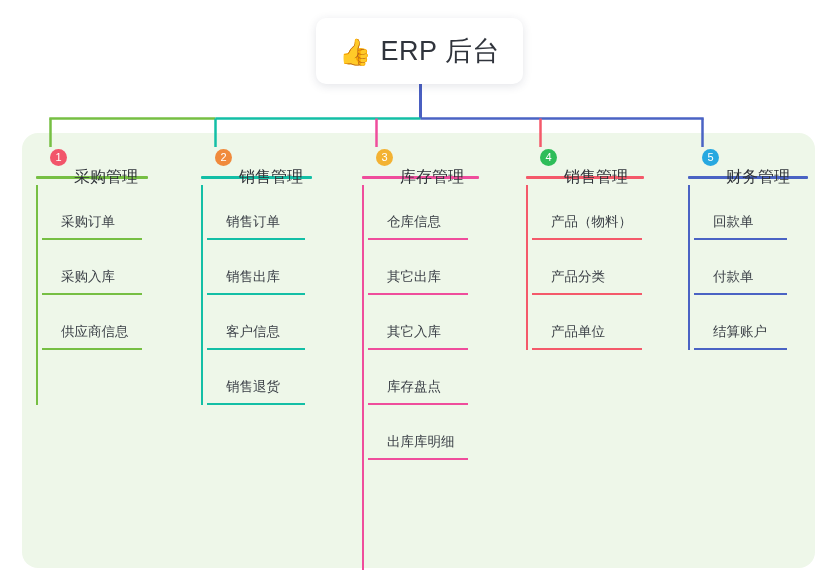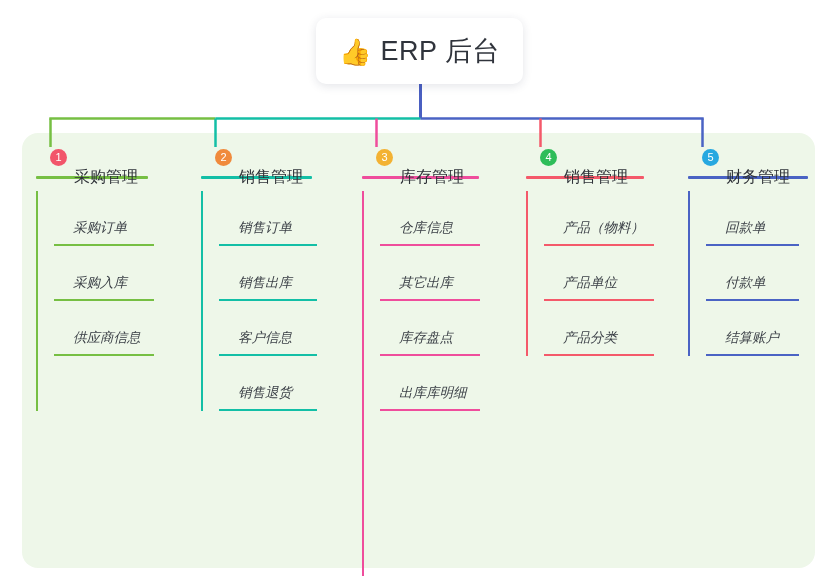--- a/index.html
+++ b/index.html
@@ -103,24 +103,23 @@
     margin-top: 40px;
   }
   .col-rule {
     height: 3px;
     margin-top: 7px;
     border-radius: 1px;
   }
 
   .leaf-list {
     position: relative;
-    margin-top: 12px;
-    padding-left: 18px;
-    box-sizing: border-box;
-    font-style: italic;
+    margin-top: 6px;
+    padding-left: 6px;
+    box-sizing: border-box;
   }
   .leaf-spine {
     position: absolute;
     left: 14px;
     top: 0;
     width: 2px;
   }
   .leaf {
     position: relative;
     height: 55px;
@@ -225,20 +224,24 @@
           <div class="leaf-spine" style="background: rgb(239, 77, 156); left: 0px; height: 385px;"></div>
           <div class="leaf">
             <span class="leaf-text">仓库信息</span>
             <div class="leaf-rule" style="background: rgb(239, 77, 156); width: 100px;"></div>
           </div>
           <div class="leaf">
             <span class="leaf-text">其它出库</span>
             <div class="leaf-rule" style="background: rgb(239, 77, 156); width: 100px;"></div>
           </div>
           <div class="leaf">
+            <span class="leaf-text">其它入库</span>
+            <div class="leaf-rule" style="background: rgb(239, 77, 156); width: 100px;"></div>
+          </div>
+          <div class="leaf">
             <span class="leaf-text">库存盘点</span>
             <div class="leaf-rule" style="background: rgb(239, 77, 156); width: 100px;"></div>
           </div>
           <div class="leaf">
             <span class="leaf-text">出库库明细</span>
             <div class="leaf-rule" style="background: rgb(239, 77, 156); width: 100px;"></div>
           </div>
         </div>
       </div>
       <div class="column" style="left: 526px; width: 150px;">
@@ -247,27 +250,27 @@
           <span class="col-title">销售管理</span>
         </div>
         <div class="col-rule" style="background: rgb(244, 89, 106); width: 118px; margin-left: 0px;"></div>
         <div class="leaf-list">
           <div class="leaf-spine" style="background: rgb(244, 89, 106); left: 0px; height: 165px;"></div>
           <div class="leaf">
             <span class="leaf-text">产品（物料）</span>
             <div class="leaf-rule" style="background: rgb(244, 89, 106); width: 110px;"></div>
           </div>
           <div class="leaf">
+            <span class="leaf-text">产品分类</span>
+            <div class="leaf-rule" style="background: rgb(244, 89, 106); width: 110px;"></div>
+          </div>
+          <div class="leaf">
             <span class="leaf-text">产品单位</span>
             <div class="leaf-rule" style="background: rgb(244, 89, 106); width: 110px;"></div>
           </div>
-          <div class="leaf">
-            <span class="leaf-text">产品分类</span>
-            <div class="leaf-rule" style="background: rgb(244, 89, 106); width: 110px;"></div>
-          </div>
         </div>
       </div>
       <div class="column" style="left: 688px; width: 140px;">
         <div class="col-head">
           <span class="badge" style="background: rgb(39, 168, 224);">5</span>
           <span class="col-title">财务管理</span>
         </div>
         <div class="col-rule" style="background: rgb(74, 99, 196); width: 120px; margin-left: 0px;"></div>
         <div class="leaf-list">
           <div class="leaf-spine" style="background: rgb(74, 99, 196); left: 0px; height: 165px;"></div>

